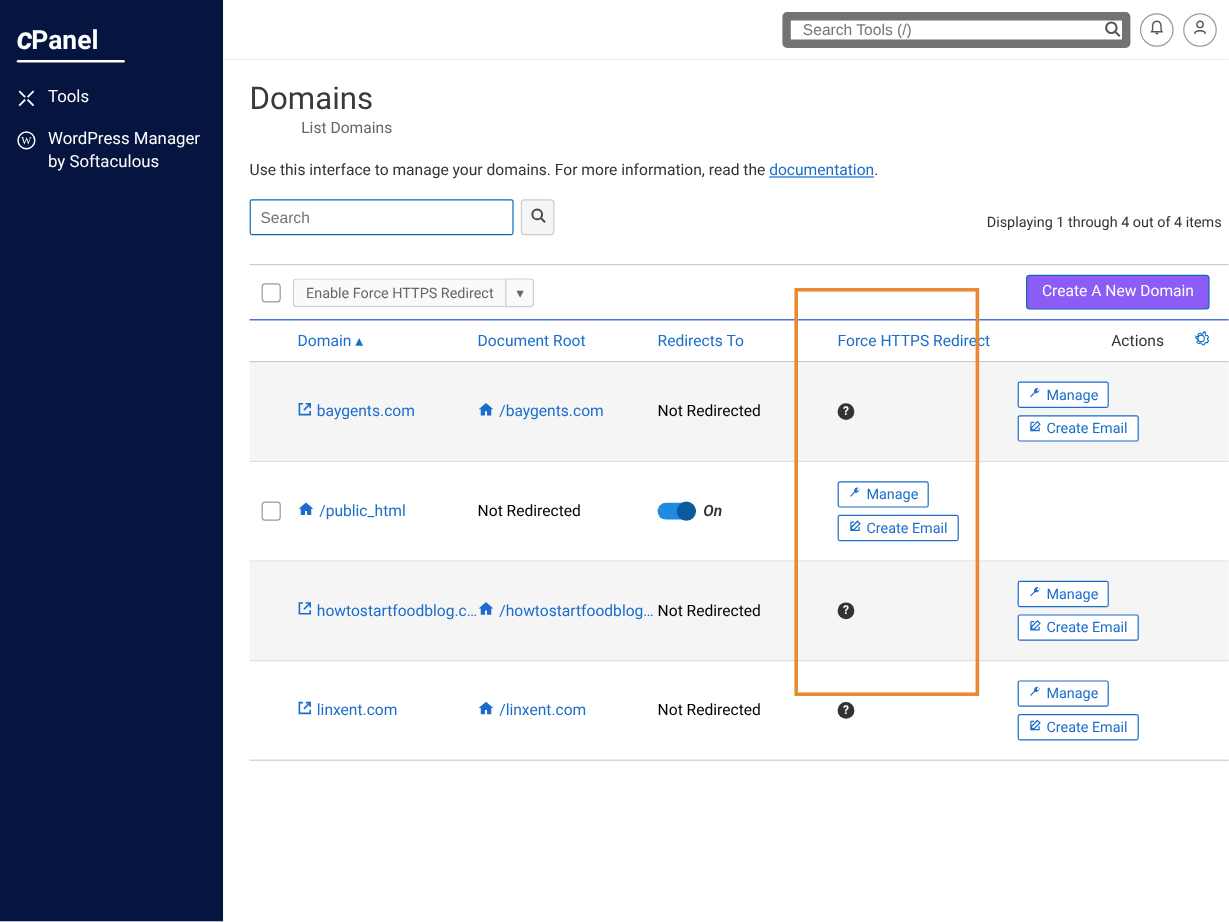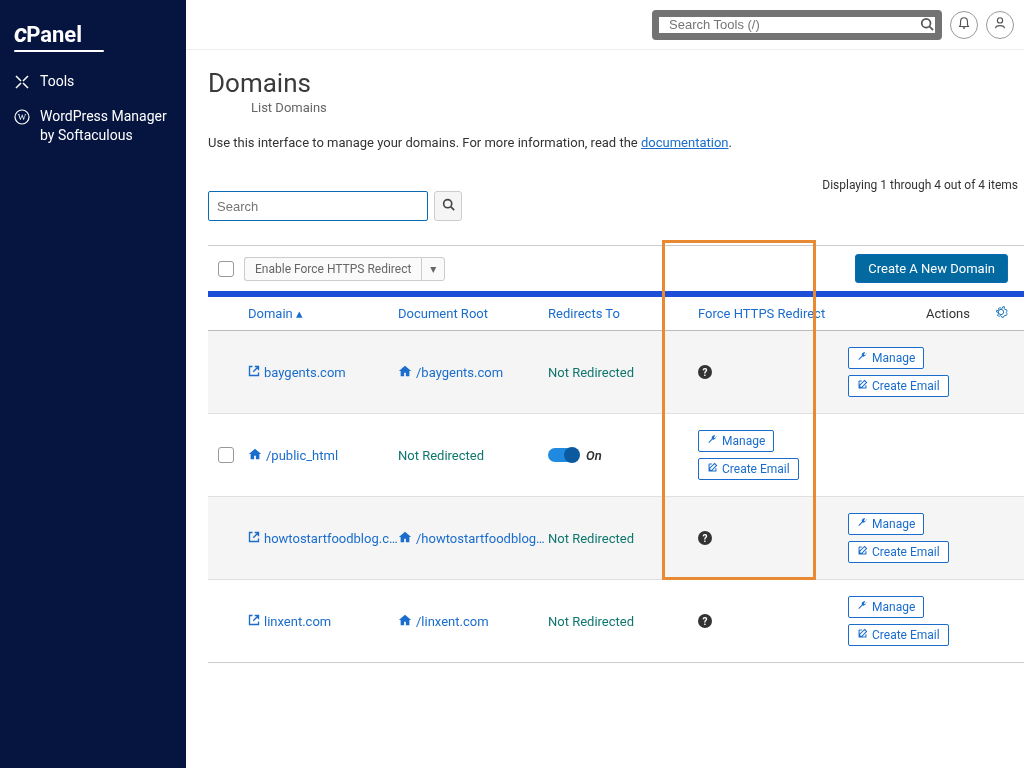--- a/index.html
+++ b/index.html
@@ -23,58 +23,58 @@
   .topbar { height: 50px; border-bottom: 1px solid #eee; display: flex; align-items: center; justify-content: flex-end; padding: 0 10px; gap: 8px; }
   .search-wrap { position: relative; width: 290px; }
   .search-wrap input { width: 100%; height: 30px; border: 7px solid #737373; border-radius: 4px; padding: 4px 30px 4px 10px; font-size: 13px; outline: none; }
   .search-wrap .mag { position: absolute; right: 8px; top: 7px; color: #555; }
   .circle-btn { width: 28px; height: 28px; border: 1px solid #999; border-radius: 50%; display: flex; align-items: center; justify-content: center; color: #555; cursor: pointer; background: #fff; }
 
   
   .content { padding: 18px 0 0 22px; }
   .page-title { font-size: 26px; font-weight: 400; color: #3a3a3a; margin-bottom: 2px; }
   .subtitle { font-size: 13px; color: #666; margin-bottom: 20px; margin-left: 43px; }
-  .intro { font-size: 13px; color: #333; margin-bottom: 41px; }
+  .intro { font-size: 13px; color: #333; margin-bottom: 16px; }
   .intro a { color: #1a6dcc; text-decoration: underline; }
 
   .toolbar-row { display: flex; align-items: center; gap: 6px; margin-bottom: 24px; }
   .search2 { width: 220px; height: 30px; border: 1px solid #0b6bb5; border-radius: 2px; padding: 4px 8px; font-size: 13px; outline: none; }
   .search-btn2 { width: 28px; height: 30px; border: 1px solid #ccc; background: #f5f5f5; border-radius: 3px; display: flex; align-items: center; justify-content: center; cursor: pointer; color: #444; }
 
   .display-count { position: absolute; right: 0; top: 178px; font-size: 12px; color: #333; padding-right: 6px; }
 
   .table-wrap { border-top: 1px solid #ccc; border-bottom: 1px solid #ccc; position: relative; }
-  .action-row { display: flex; align-items: center; padding: 8px 10px; gap: 10px; border-bottom: 6px solid #1d4ed8; }
+  .action-row { display: flex; align-items: center; padding: 8px 10px; gap: 10px; border-bottom: 1px solid #1d4ed8; }
   .cb { width: 16px; height: 16px; border: 1px solid #999; border-radius: 3px; background: #fff; cursor: pointer; flex-shrink: 0; }
   .btn-sm { border: 1px solid #ccc; background: #fafafa; color: #666; padding: 4px 10px; font-size: 12px; border-radius: 3px; cursor: pointer; display: inline-flex; align-items: center; gap: 4px; }
   .btn-split { display: flex; }
   .btn-split .btn-sm:first-child { border-right: none; border-top-right-radius: 0; border-bottom-right-radius: 0; }
   .btn-split .caret { border-top-left-radius: 0; border-bottom-left-radius: 0; padding: 4px 8px; }
-  .btn-primary { background: #0369a1; color: #fff; border: 1px solid #0b6bb5; padding: 6px 12px; font-size: 13px; border-radius: 3px; cursor: pointer; margin-left: auto; margin-right: 6px; }
+  .btn-primary { background: #8b5cf6; color: #fff; border: 1px solid #0b6bb5; padding: 6px 12px; font-size: 13px; border-radius: 3px; cursor: pointer; margin-left: auto; margin-right: 6px; }
 
   .thead { display: flex; align-items: center; border-bottom: 1px solid #bbb; padding: 8px 10px; font-size: 13px; color: #1a6dcc; }
   .th { cursor: pointer; }
   .th.actions { color: #333; cursor: default; display: flex; justify-content: flex-end; align-items: center; gap: 24px; }
   .th1 { width: 24px; margin-right: 6px; }
   .th-domain { width: 150px; }
   .th-root { width: 150px; }
   .th-redir { width: 150px; }
   .th-https { width: 150px; }
   .th-act { flex: 1; padding-right: 6px; }
 
   .gear { color: #0b6bb5; }
 
   .row { display: flex; align-items: center; border-bottom: 1px solid #e0e0e0; padding: 16px 10px; font-size: 13px; position: relative; }
   .row:last-child { border-bottom: none; }
   .row.odd { background: #f5f5f5; }
   .cell { display: flex; align-items: center; gap: 6px; }
   .cell-cb { width: 24px; margin-right: 6px; }
   .cell-domain { width: 150px; flex-direction: column; align-items: flex-start; gap: 4px; }
   .cell-root { width: 150px; }
-  .cell-redir { width: 150px; color: #0f766e; }
+  .cell-redir { width: 150px; color: #000000; }
   .cell-https { width: 150px; gap: 8px; }
   .cell-act { flex: 1; display: flex; flex-direction: column; gap: 6px; align-items: flex-start; }
 
   .link { color: #1a6dcc; cursor: pointer; display: inline-flex; align-items: center; gap: 4px; }
   .link svg { flex-shrink: 0; }
   .badge-main { background: #2fa1cf; color: #fff; font-size: 10px; padding: 2px 8px; border-radius: 2px; }
   .domain-line { display: inline-flex; align-items: center; gap: 4px; }
 
   .btn-out { border: 1px solid #1a6dcc; color: #1a6dcc; background: #fff; padding: 3px 8px; font-size: 12px; border-radius: 2px; cursor: pointer; display: inline-flex; align-items: center; gap: 4px; }
 

